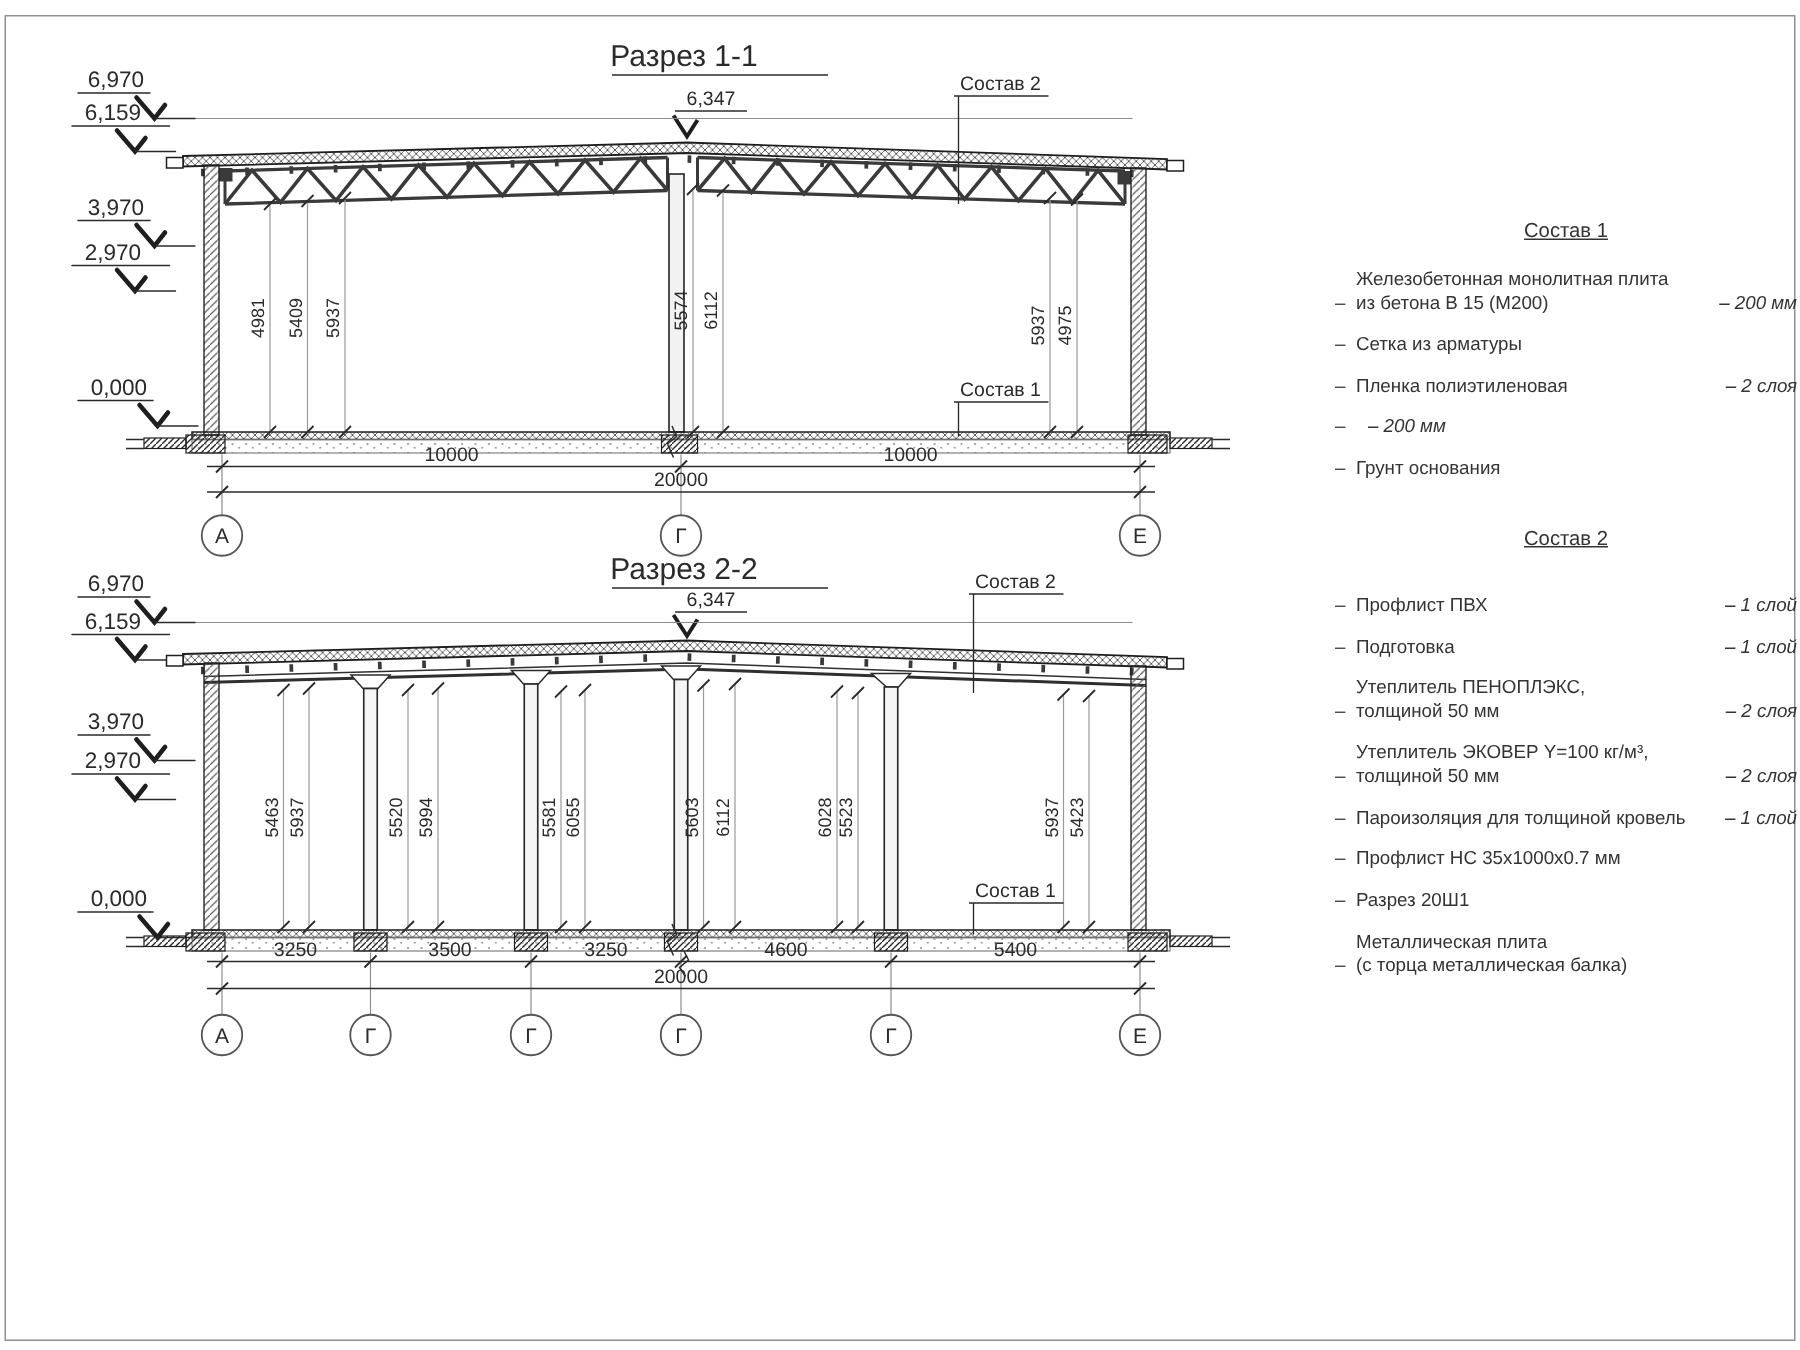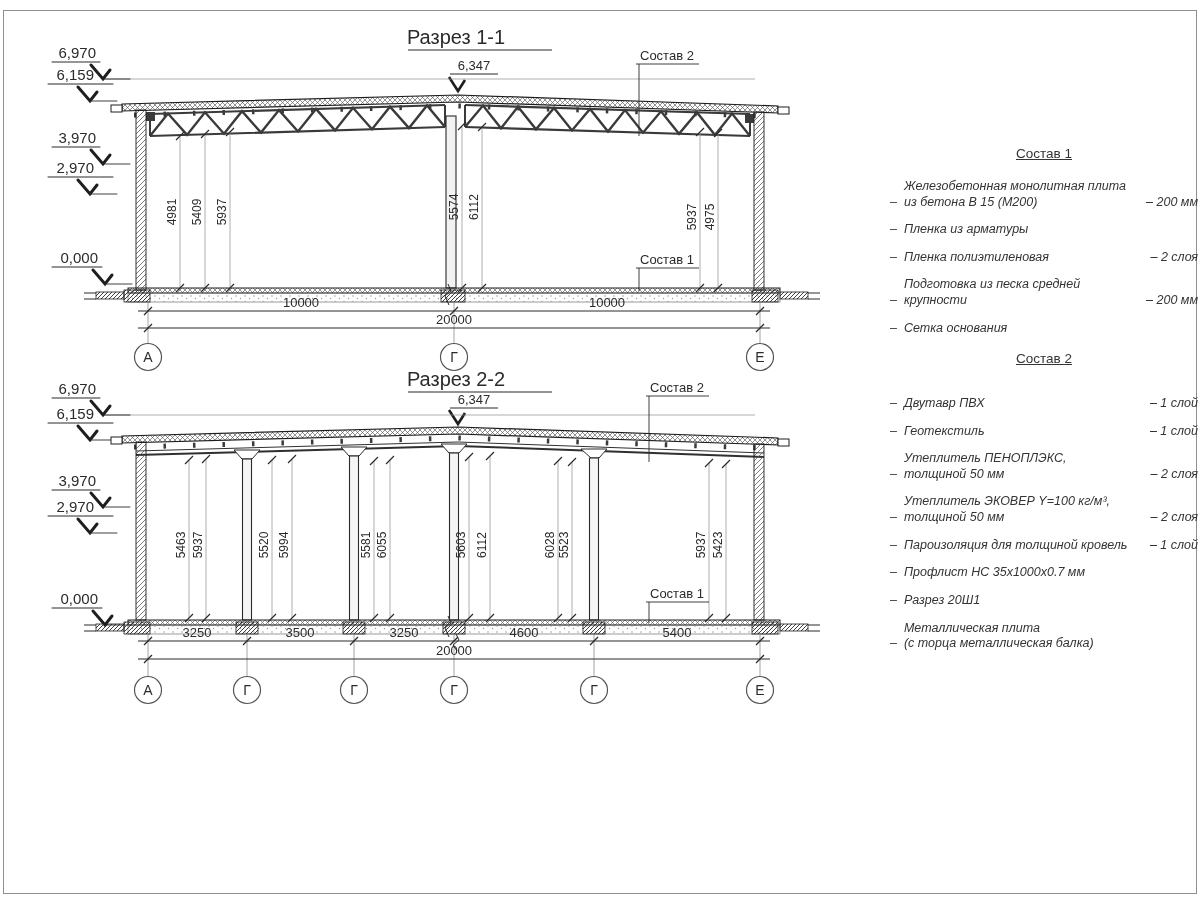--- a/index.html
+++ b/index.html
@@ -13,21 +13,21 @@
   .t-dim{font-size:13px;}
   .t-dimr{font-size:12px;}
   .t-elev{font-size:15px;}
   .t-lab{font-size:13px;}
   .t-axis{font-size:14px;}
   .list{position:absolute;width:308px;font-size:12.5px;line-height:1.25;color:#343434;}
   .list-title{text-align:center;font-size:13.5px;text-decoration:underline;margin-bottom:16px;}
   .list-title.gap{margin-bottom:28px;}
   .item{display:flex;align-items:flex-end;margin-bottom:12px;}
   .dash{margin-right:7px;}
-  .itext{white-space:pre-line;flex:1;font-style:italic;}
+  .itext{white-space:pre-line;flex:1;}
   .qty{white-space:nowrap;margin-left:8px;font-style:italic;}
 </style>
 </head>
 <body>
 
 <div class="page">
   <div class="sheet-border"></div>
 
   <svg width="840" height="730" viewBox="0 0 840 730">
     <defs>
@@ -298,51 +298,49 @@
   <div class="list" style="left:890px;top:146px;">
     <div class="list-title">Состав 1</div>
     <div class="item">
       <span class="dash">–</span>
       <span class="itext">Железобетонная  монолитная плита
 из бетона В 15 (М200)</span>
       <span class="qty">– 200 мм</span>
     </div>
     <div class="item">
       <span class="dash">–</span>
-      <span class="itext">Пленка из арматуры</span>
+      <span class="itext">Сетка из арматуры</span>
       <span class="qty"></span>
     </div>
     <div class="item">
       <span class="dash">–</span>
       <span class="itext">Пленка полиэтиленовая</span>
       <span class="qty">– 2 слоя</span>
     </div>
     <div class="item">
       <span class="dash">–</span>
-      <span class="itext">Подготовка из песка средней
-крупности</span>
       <span class="qty">– 200 мм</span>
     </div>
     <div class="item">
       <span class="dash">–</span>
-      <span class="itext">Сетка основания</span>
+      <span class="itext">Грунт основания</span>
       <span class="qty"></span>
     </div>
   </div>
 
   <div class="list" style="left:890px;top:351px;">
     <div class="list-title gap">Состав 2</div>
     <div class="item">
       <span class="dash">–</span>
-      <span class="itext">Двутавр ПВХ</span>
+      <span class="itext">Профлист ПВХ</span>
       <span class="qty">– 1 слой</span>
     </div>
     <div class="item">
       <span class="dash">–</span>
-      <span class="itext">Геотекстиль</span>
+      <span class="itext">Подготовка</span>
       <span class="qty">– 1 слой</span>
     </div>
     <div class="item">
       <span class="dash">–</span>
       <span class="itext">Утеплитель ПЕНОПЛЭКС,
 толщиной 50 мм</span>
       <span class="qty">– 2 слоя</span>
     </div>
     <div class="item">
       <span class="dash">–</span>

